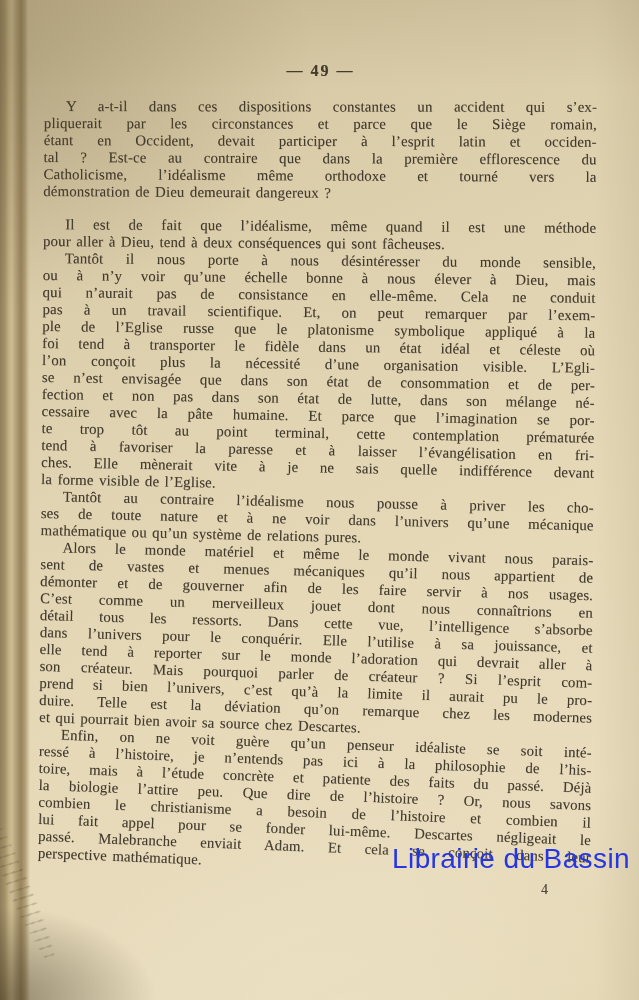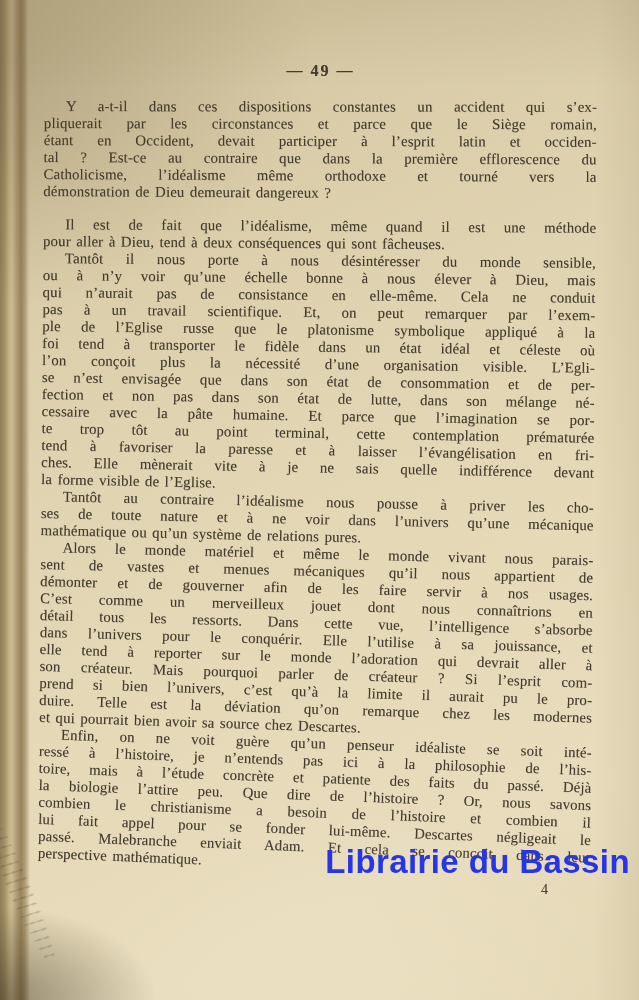--- a/index.html
+++ b/index.html
@@ -53,21 +53,21 @@
     word-spacing:1.6px;letter-spacing:.15px;
     white-space:normal;
     transform-origin:0 50%;
     text-shadow:.3px .3px .5px rgba(66,58,45,.35);
   }
   .line.indent{text-indent:22px;}
   .line.last{text-align:left;text-align-last:left;}
   .watermark{
     position:absolute;right:9px;top:843px;z-index:6;
     font-family:"Liberation Sans","DejaVu Sans",sans-serif;
-    font-size:33px;font-weight:700;color:#2636e4;
+    font-size:28px;font-weight:400;color:#2636e4;
     letter-spacing:.4px;white-space:nowrap;
   }
   .page-number{
     position:absolute;left:541px;top:882px;z-index:4;
     font-size:14px;color:#4a4134;
     text-shadow:.3px .3px .5px rgba(66,58,45,.35);
   }
 </style>
 </head>
 <body>

